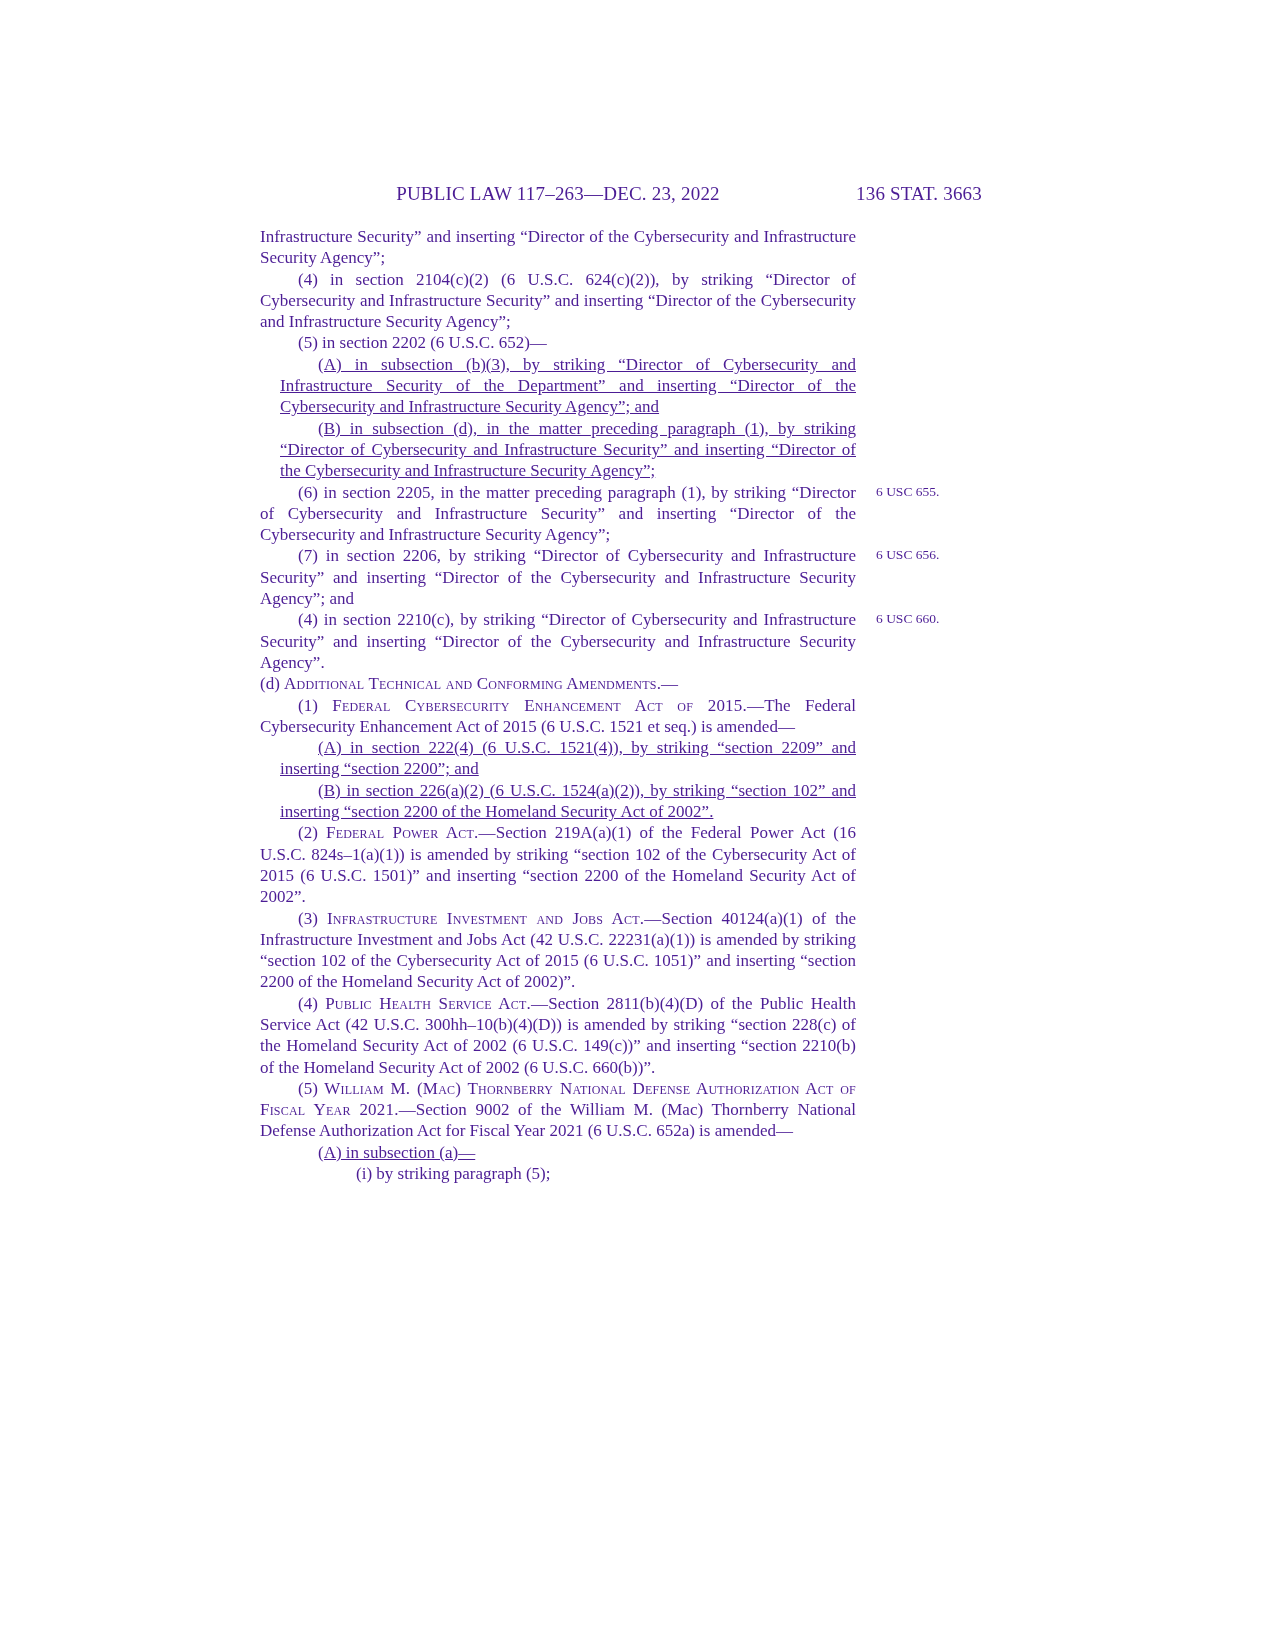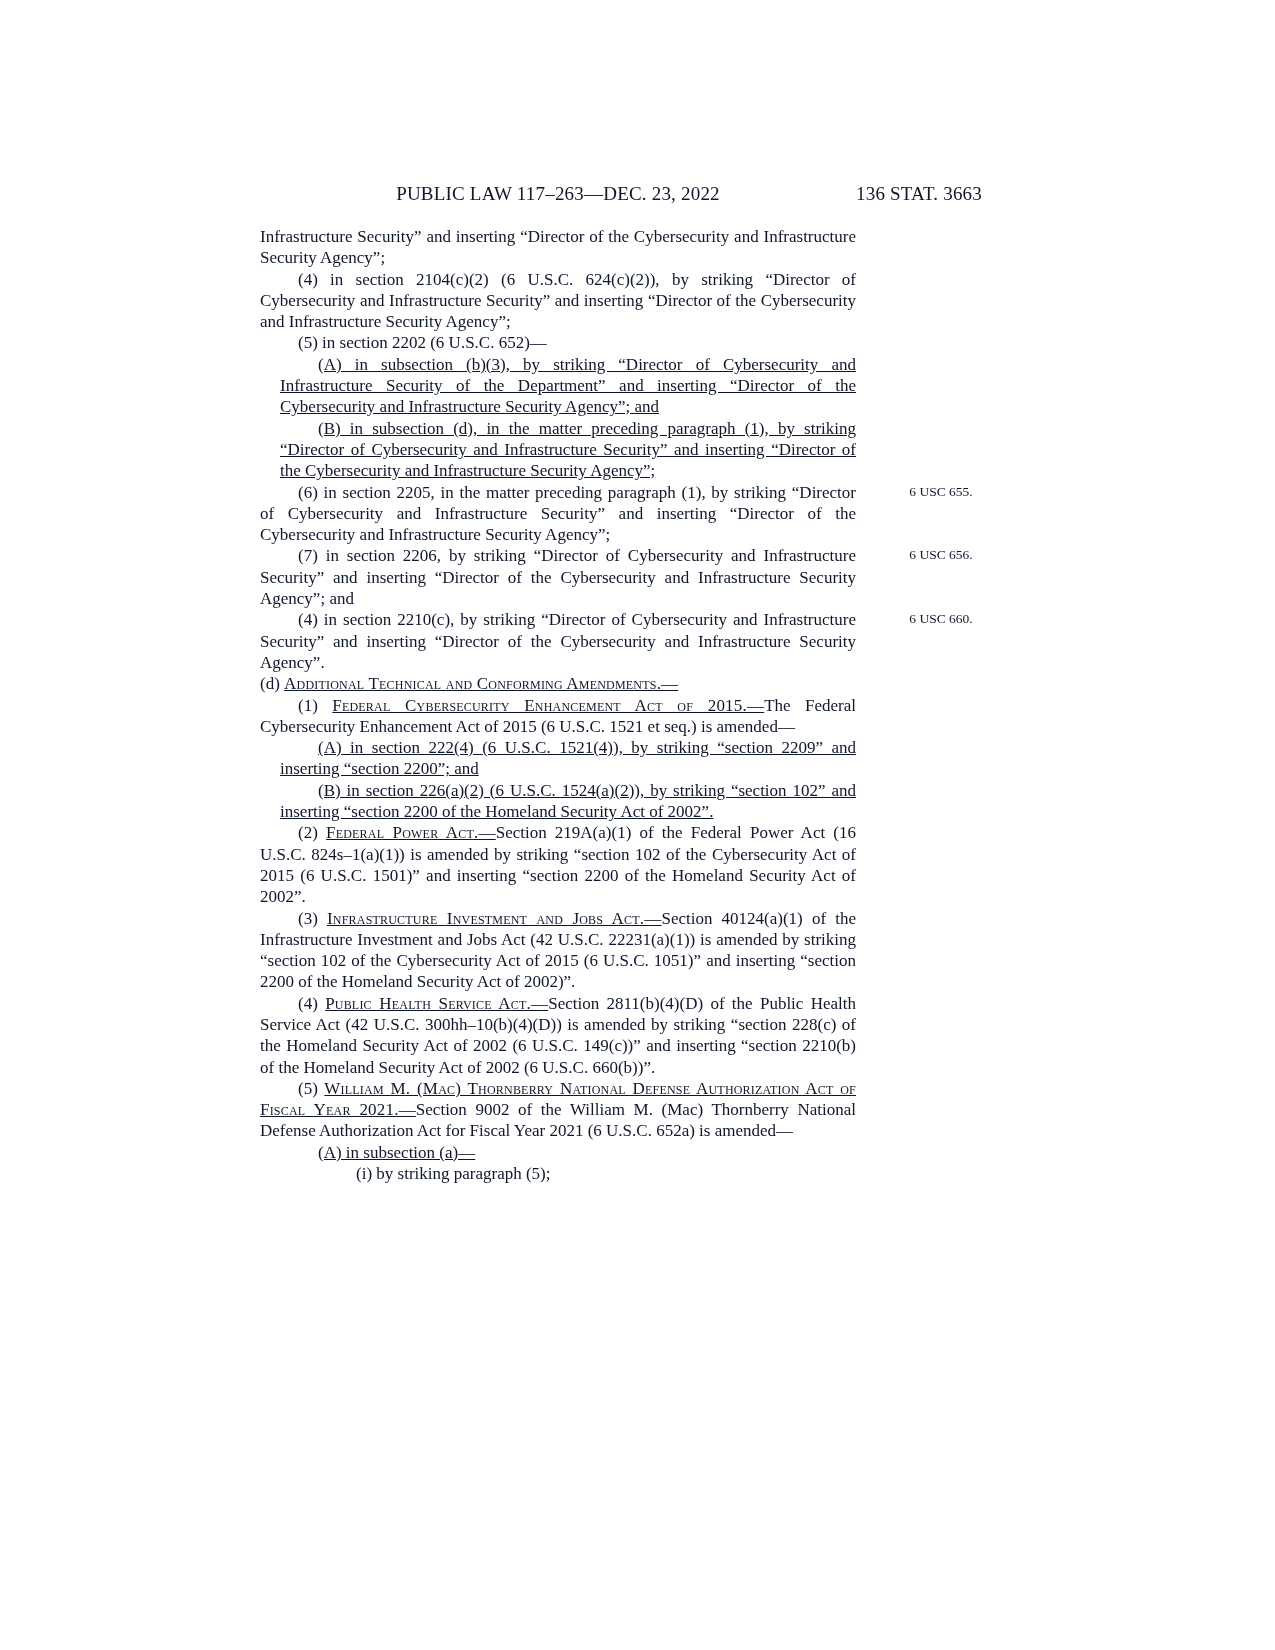--- a/index.html
+++ b/index.html
@@ -5,21 +5,21 @@
   html, body {
     margin: 0;
     padding: 0;
     background: #ffffff;
   }
   .canvas {
     position: relative;
     width: 1275px;
     height: 1278px;
     background: #ffffff;
-    color: #0f172a;
+    color: #4c1d95;
     font-family: "Liberation Serif", "DejaVu Serif", serif;
     overflow: hidden;
   }
   .page-header {
     position: absolute;
     left: 260px;
     top: 182px;
     width: 726px;
     height: 26px;
     font-size: 19px;
@@ -54,29 +54,29 @@
   }
   .para {
     margin: 0;
     padding: 0;
   }
   .rel { position: relative; }
   .ind0 { margin-left: 0; }
   .ind1 { margin-left: 20px; text-decoration: underline; }
   .ind2 { margin-left: 58px; }
   .fli  { text-indent: 38px; }
-  .sc   { font-variant: small-caps; letter-spacing: 0.2px; text-decoration: underline; }
+  .sc   { font-variant: small-caps; letter-spacing: 0.2px; }
   .margin-note {
     position: absolute;
     left: calc(100% + 20px);
     top: 2px;
     width: 130px;
     font-size: 13.5px;
     line-height: 16px;
-    text-align: center;
+    text-align: left;
     text-indent: 0;
     white-space: nowrap;
   }
 </style>
 </head>
 <body>
 
 <div class="canvas">
 
   <header class="page-header">

